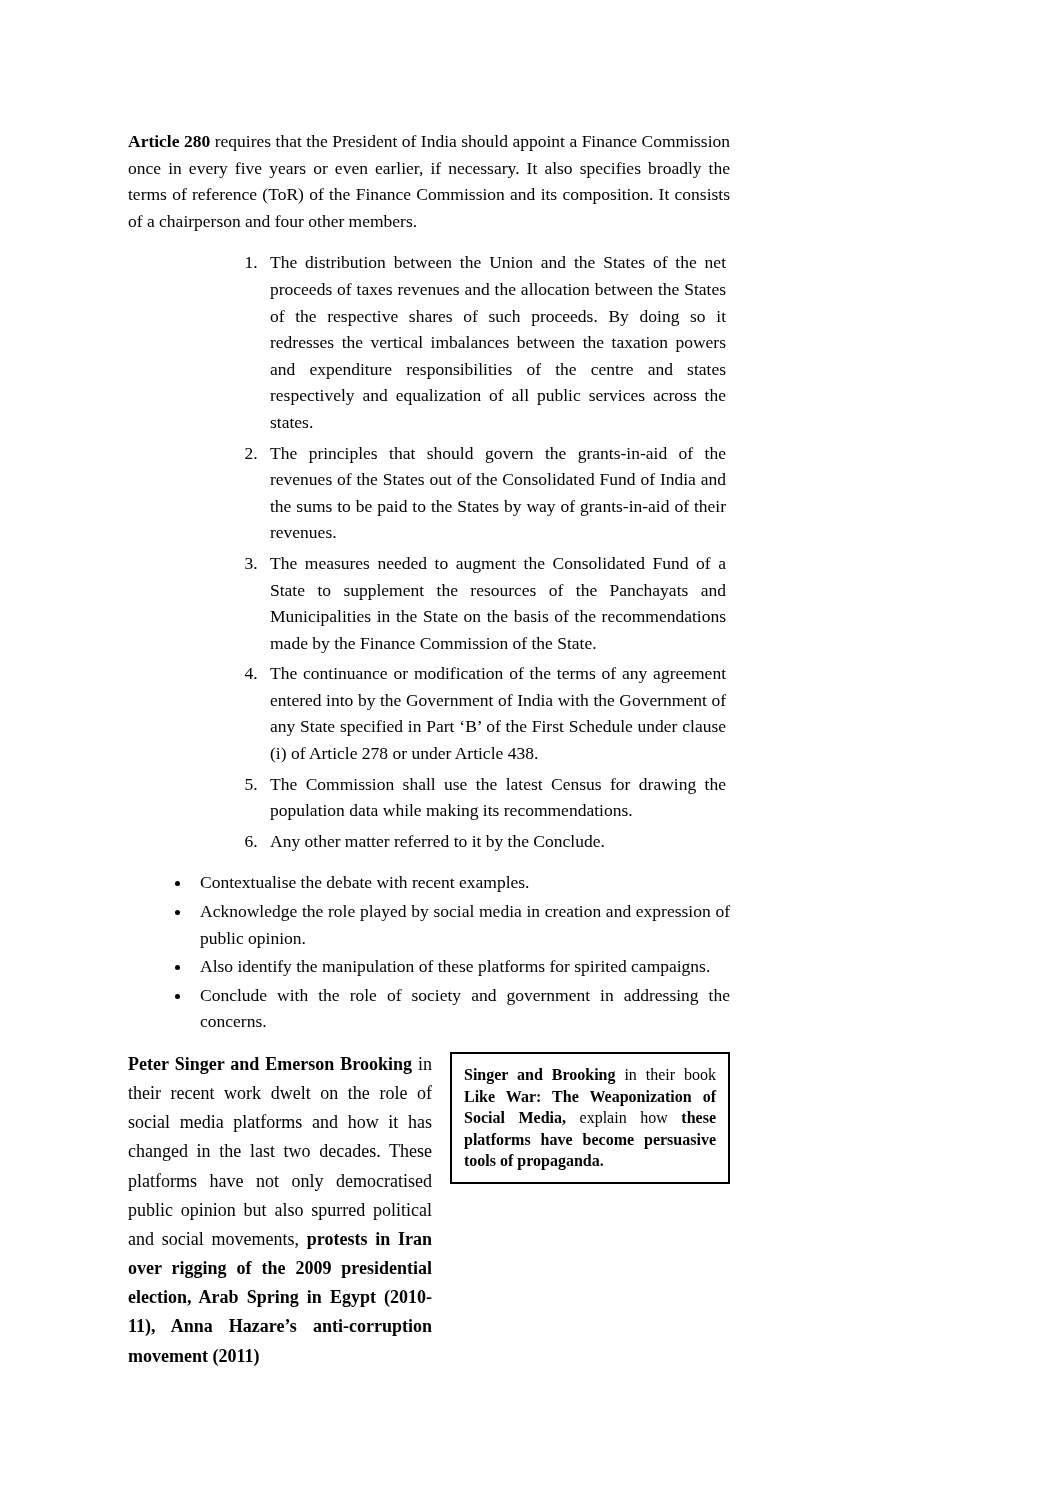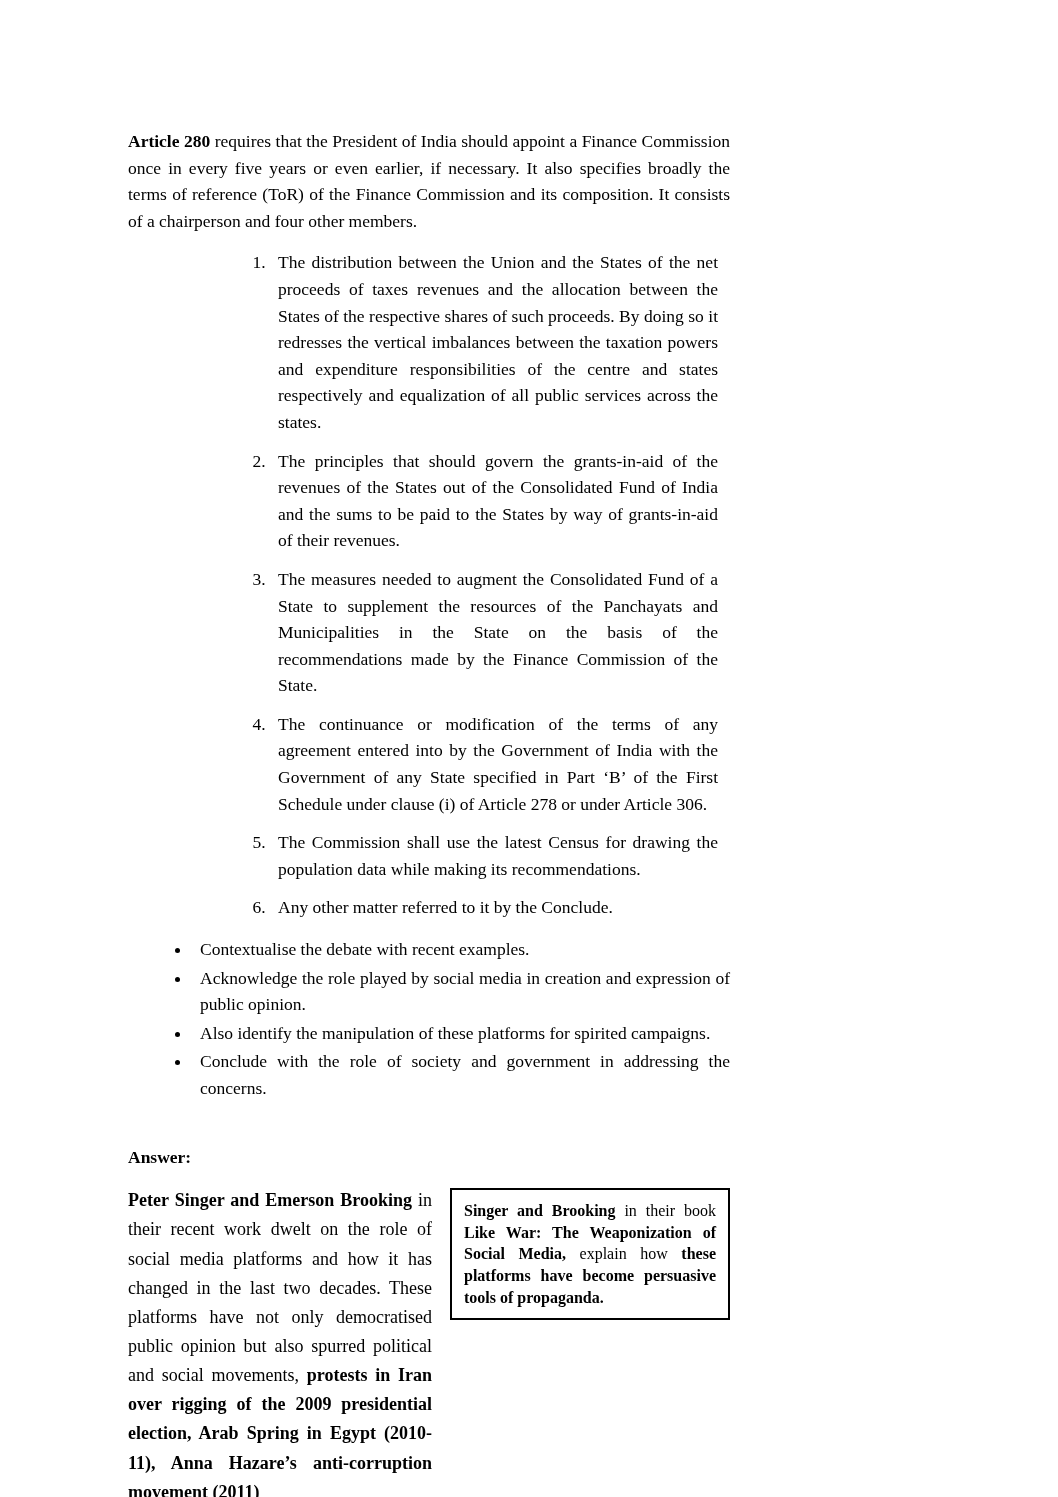--- a/index.html
+++ b/index.html
@@ -23,21 +23,21 @@
     line-height: 1.52;
   }
   .num-list {
     margin: 0 0 15px 0;
     padding-left: 130px;
   }
   .num-list li {
     text-align: justify;
     line-height: 1.52;
     padding-left: 8px;
-    margin: 12px;
+    margin: 4px;
   }
   .bullet-list {
     margin: 0 0 15px 0;
     padding-left: 64px;
   }
   .bullet-list li {
     text-align: justify;
     line-height: 1.52;
     padding-left: 8px;
     margin: 0 0 2px 0;
@@ -89,36 +89,35 @@
 
 <div class="page">
 
   <p><b>Article 280</b> requires that the President of India should appoint a Finance Commission once in every five years or even earlier, if necessary. It also specifies broadly the terms of reference (ToR) of the Finance Commission and its composition. It consists of a chairperson and four other members.</p>
 
 
   <ol class="num-list">
     <li>The distribution between the Union and the States of the net proceeds of taxes revenues and the allocation between the States of the respective shares of such proceeds. By doing so it redresses the vertical imbalances between the taxation powers and expenditure responsibilities of the centre and states respectively and equalization of all public services across the states.</li>
     <li>The principles that should govern the grants-in-aid of the revenues of the States out of the Consolidated Fund of India and the sums to be paid to the States by way of grants-in-aid of their revenues.</li>
     <li>The measures needed to augment the Consolidated Fund of a State to supplement the resources of the Panchayats and Municipalities in the State on the basis of the recommendations made by the Finance Commission of the State.</li>
-    <li>The continuance or modification of the terms of any agreement entered into by the Government of India with the Government of any State specified in Part ‘B’ of the First Schedule under clause (i) of Article 278 or under Article 306.</li>
+    <li>The continuance or modification of the terms of any agreement entered into by the Government of India with the Government of any State specified in Part ‘B’ of the First Schedule under clause (i) of Article 278 or under Article 438.</li>
     <li>The Commission shall use the latest Census for drawing the population data while making its recommendations.</li>
     <li>Any other matter referred to it by the Conclude.</li>
   </ol>
 
 
 
 
   <ul class="bullet-list">
     <li>Contextualise the debate with recent examples.</li>
     <li>Acknowledge the role played by social media in creation and expression of public opinion.</li>
     <li>Also identify the manipulation of these platforms for spirited campaigns.</li>
     <li>Conclude with the role of society and government in addressing the concerns.</li>
   </ul>
 
-  <p class="bold answer-label">Answer:</p>
 
   <div class="answer-row">
     <p class="answer-para"><b>Peter Singer and Emerson Brooking</b> in their recent work dwelt on the role of social media platforms and how it has changed in the last two decades.  These platforms have not only democratised public opinion but also spurred political and social movements, <b>protests in Iran over rigging of the 2009 presidential election, Arab Spring in Egypt (2010-11), Anna Hazare’s anti-corruption movement (2011)</b></p>
     <div class="side-box">
       <p><b>Singer and Brooking</b> in their book <b>Like War: The Weaponization of Social Media,</b> explain how <b>these platforms have become persuasive tools of propaganda.</b></p>
     </div>
   </div>
 
 </div>
 

